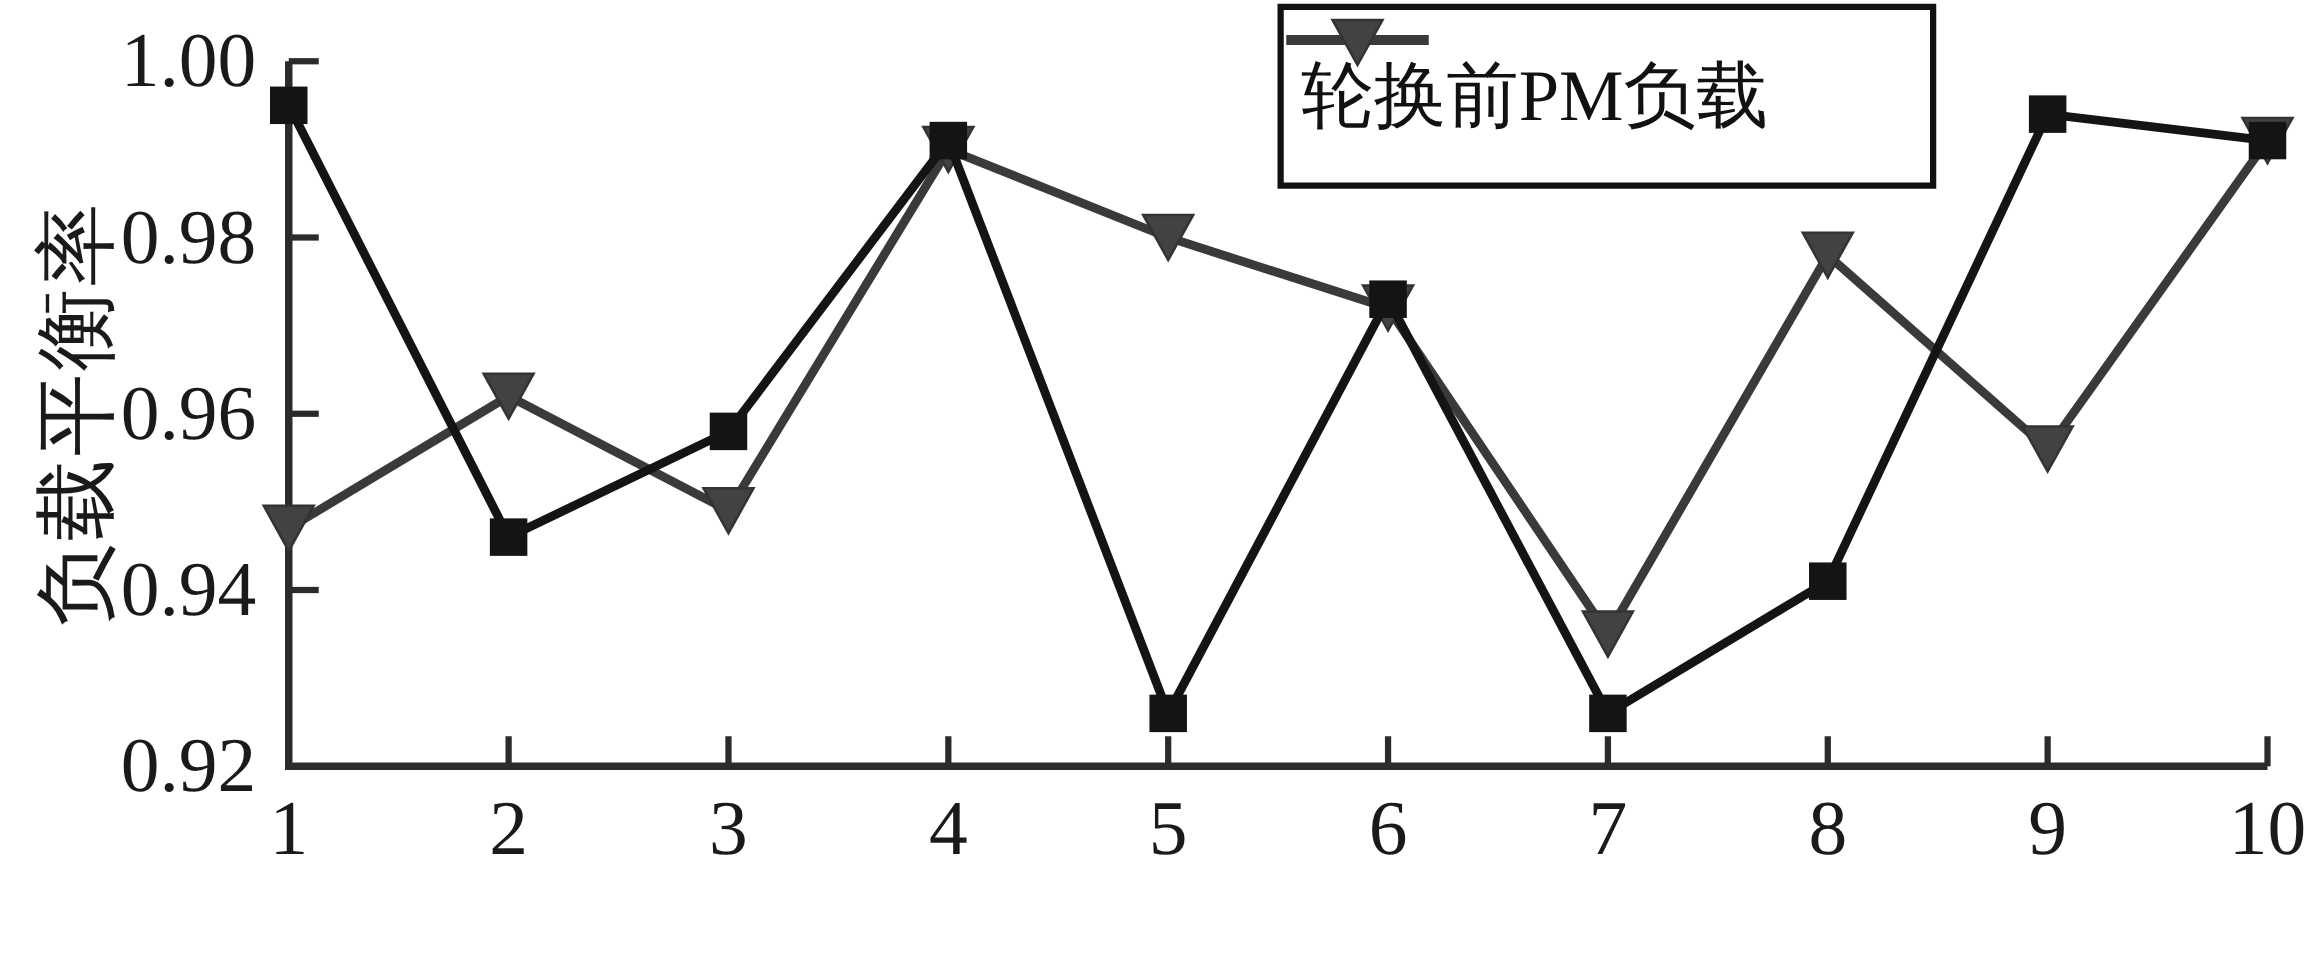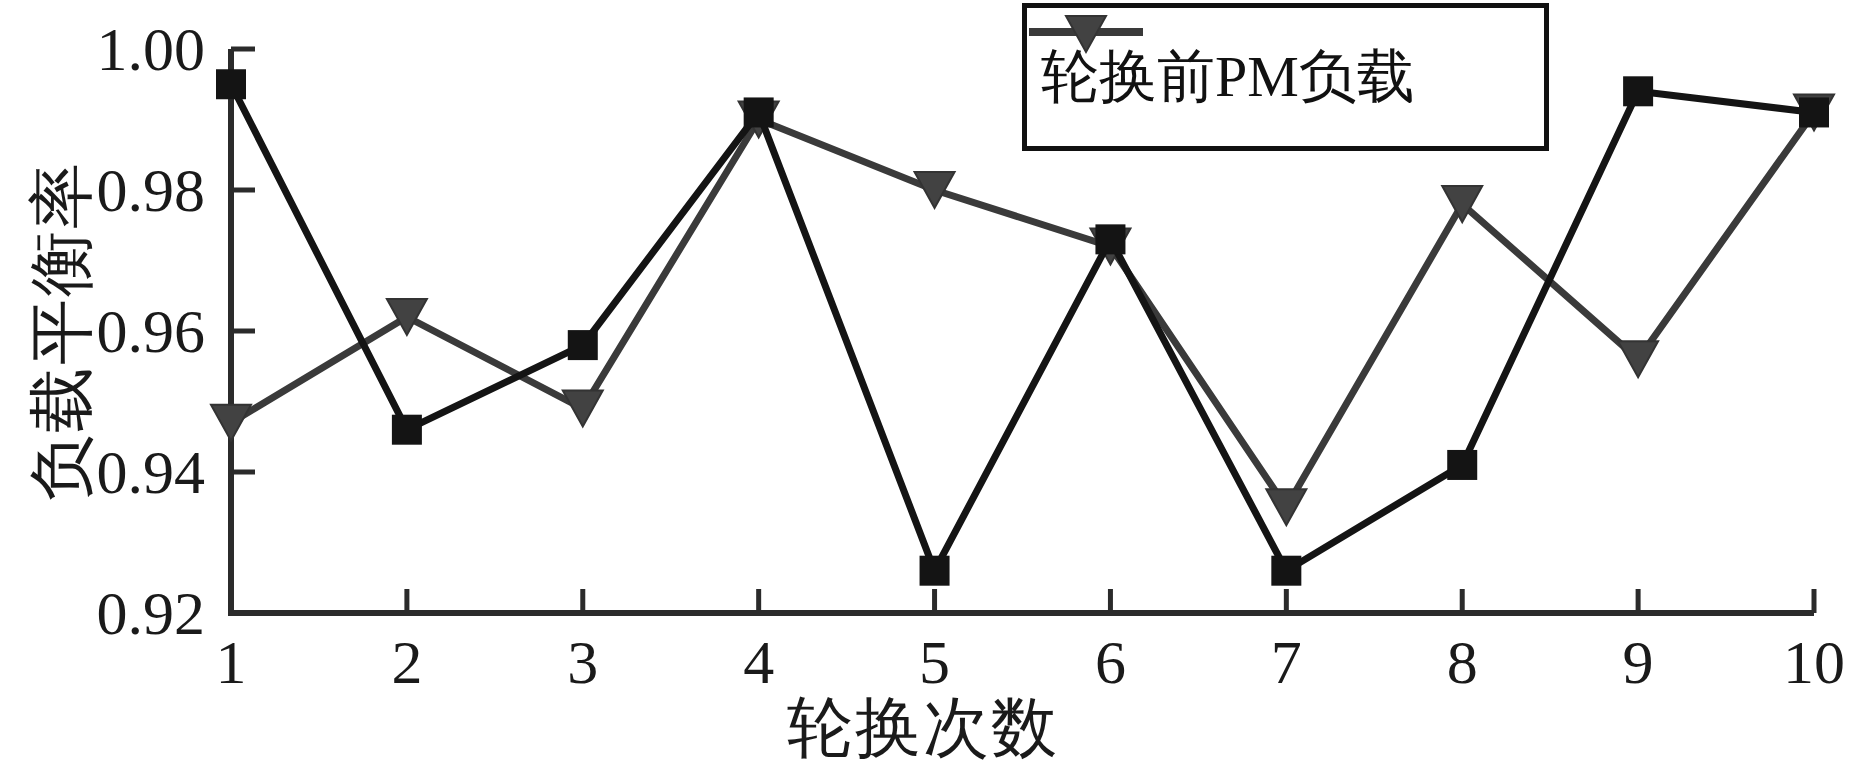--- a/index.html
+++ b/index.html
@@ -125,21 +125,20 @@
         <rect x="1095.4444444444443" y="224.35000000000025" width="30" height="30" fill="#141414"></rect>
         <rect x="1271.3333333333333" y="555.6999999999999" width="30" height="30" fill="#141414"></rect>
         <rect x="1447.2222222222222" y="449.9500000000006" width="30" height="30" fill="#141414"></rect>
         <rect x="1623.111111111111" y="76.30000000000007" width="30" height="30" fill="#141414"></rect>
         <rect x="1799" y="97.4500000000001" width="30" height="30" fill="#141414"></rect>
       </g>
     </svg>
 
   <div class="axis-title ylabel">负载平衡率</div>
 
-  <div class="axis-title xlabel">轮换次数</div>
 
   <div class="legend">
     <div class="legend-row">
       <svg class="legend-sample" width="122" height="52">
         <line x1="2" y1="24" x2="116" y2="24" stroke="#3a3a3a" stroke-width="8"></line>
         <polygon points="39,8 79,8 59,44" fill="#424242" stroke="#333" stroke-width="2"></polygon>
       </svg>
       <span class="legend-label">轮换前PM负载</span>
     </div>
   </div>

